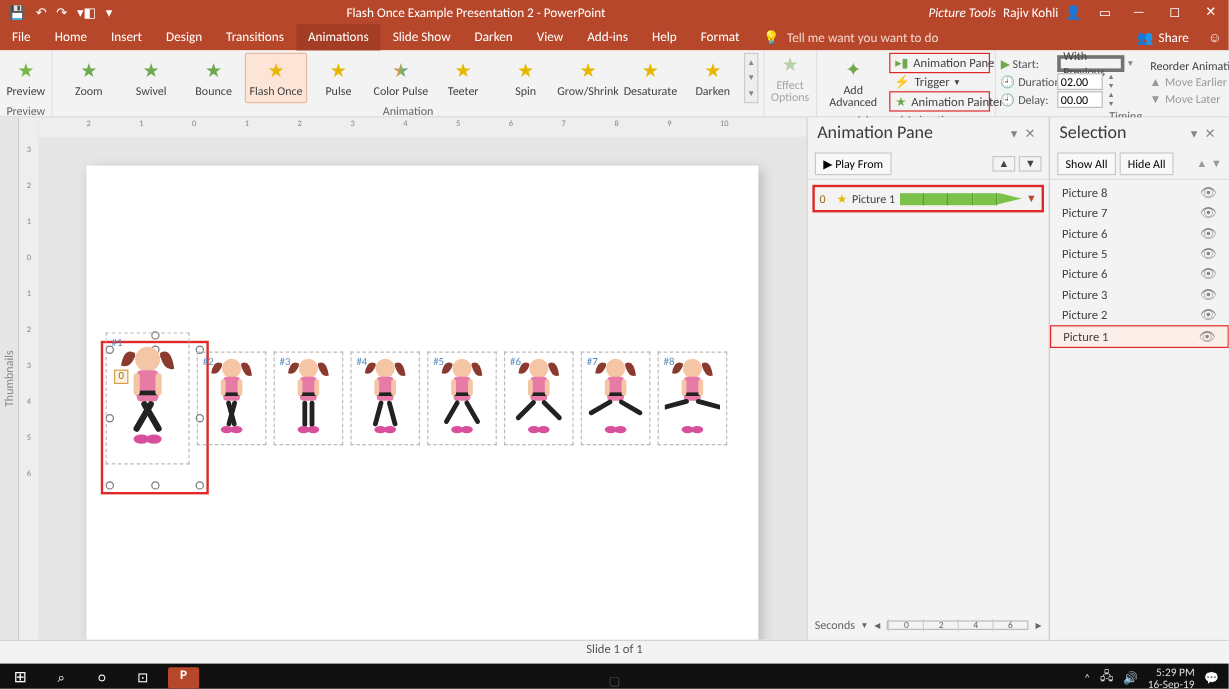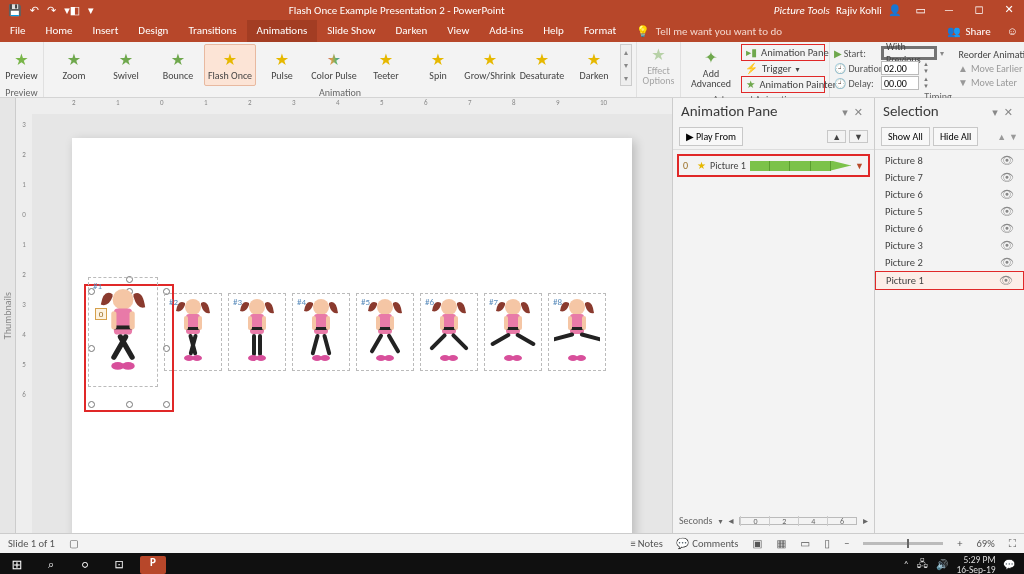--- a/index.html
+++ b/index.html
@@ -90,21 +90,21 @@
 .anim-item .dd { color:#b74a2a; font-size:9px;}
 .anim-footer { margin-top:auto; padding:6px; display:flex; align-items:center; gap:6px; font-size:10px; color:#666; justify-content:flex-end;}
 .anim-footer .sc { height:8px; flex:1; border:1px solid #bbb; display:flex; align-items:center; font-size:8px;}
 .sel-list { padding:2px 0;}
 .sel-list .row { display:flex; justify-content:space-between; padding:2px 10px; font-size:10.5px; cursor:pointer; align-items:center;}
 .sel-list .row.hl { border:1.5px solid #e02828; background:#fceee8;}
 .eye { color:#888; font-size:11px;}
 .pane.sel { width:150px;}
 
 
-.statusbar { height:20px; background:#f3f3f3; border-top:1px solid #ccc; display:flex; align-items:center; font-size:10.5px; color:#555; padding:0 8px; gap:14px;}
+.statusbar { height:20px; background:#f3f3f3; border-top:1px solid #ccc; display:flex; align-items:center; font-size:10.5px; color:#555; padding:0 8px; gap:14px;flex-direction:column;}
 .statusbar .spacer{flex:1;}
 .statusbar .zoomslider { width:80px; height:3px; background:#bbb; position:relative;}
 .statusbar .zoomslider::after{content:"";position:absolute;left:55%;top:-3px;width:2px;height:9px;background:#666;}
 
 
 .taskbar { height:23px; background:#101010; display:flex; align-items:center; color:#fff; font-size:11px;}
 .taskbar .tbtn { width:34px; text-align:center; cursor:pointer; line-height:23px;}
 .taskbar .win { font-size:13px;}
 .taskbar .pp { background:#b7472a; width:26px; height:18px; margin-left:4px; border-radius:2px; text-align:center; font-weight:bold;}
 .taskbar .spacer{flex:1;}

